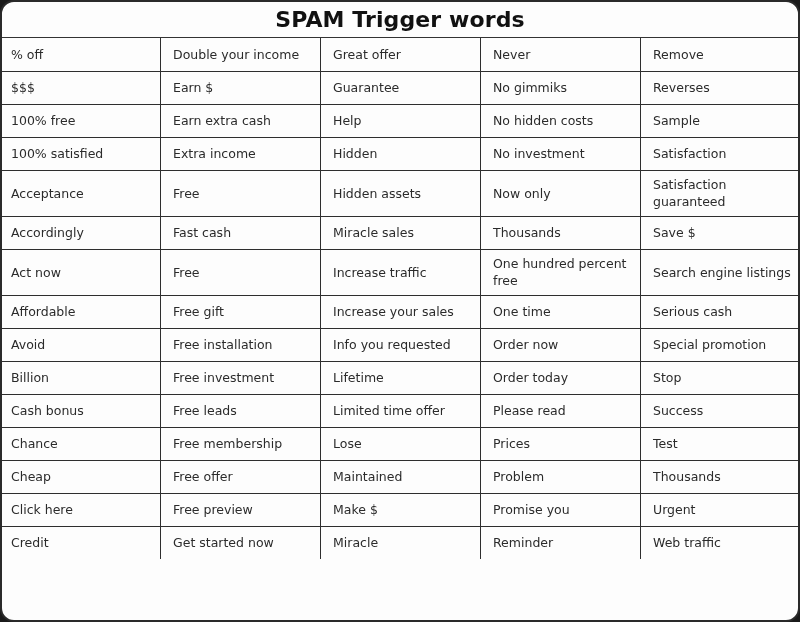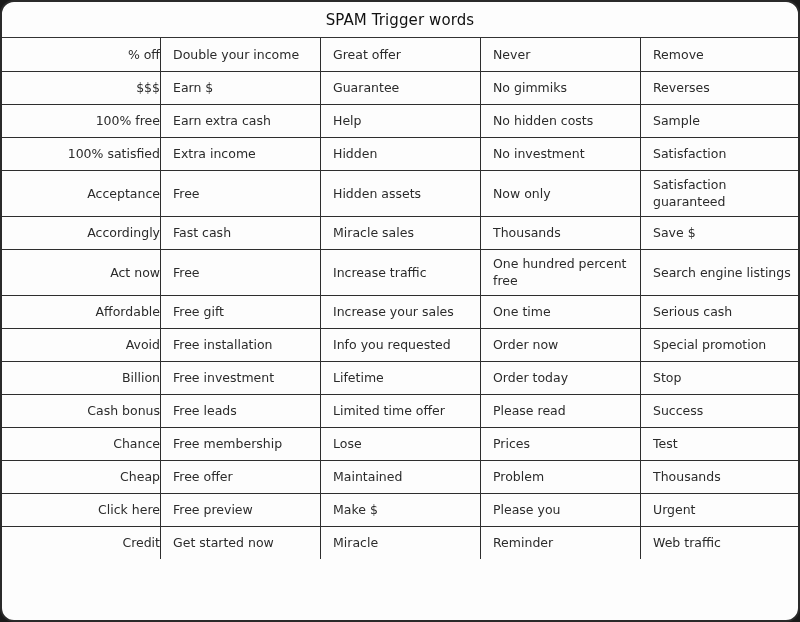--- a/index.html
+++ b/index.html
@@ -22,22 +22,22 @@
       box-sizing: border-box;
       background: #fdfdfd;
       border: 2px solid #2a2a2a;
       border-radius: 14px;
       overflow: hidden;
     }
     .title {
       height: 35px;
       line-height: 36px;
       text-align: center;
-      font-size: 15px;
-      font-weight: normal;
+      font-size: 22px;
+      font-weight: bold;
       color: #111111;
       border-bottom: 1.5px solid #333333;
       letter-spacing: 0.1px;
     }
     table {
       border-collapse: collapse;
       width: 800px;
       margin-left: -2px;
       table-layout: fixed;
     }
@@ -46,21 +46,21 @@
       border: 1.5px solid #2e2e2e;
       padding: 0 0 0 12px;
       font-size: 12.5px;
       color: #2b2b2b;
       vertical-align: middle;
       line-height: 17px;
       white-space: normal;
     }
     tr:first-child td { border-top: none; }
     tr:last-child td { border-bottom: none; }
-    td:first-child { padding-left: 10px; text-align: right; }
+    td:first-child { padding-left: 10px; }
     td:last-child { border-right: none; }
     tr.r1 { height: 33px; }
     tr.r2 { height: 46px; }
   </style>
 </head>
 <body>
 
 <div class="card">
   <div class="title">SPAM Trigger words</div>
   <table>
@@ -160,21 +160,21 @@
         <td>Cheap</td>
         <td>Free offer</td>
         <td>Maintained</td>
         <td>Problem</td>
         <td>Thousands</td>
       </tr>
       <tr class="r1">
         <td>Click here</td>
         <td>Free preview</td>
         <td>Make $</td>
-        <td>Please you</td>
+        <td>Promise you</td>
         <td>Urgent</td>
       </tr>
       <tr class="r1">
         <td>Credit</td>
         <td>Get started now</td>
         <td>Miracle</td>
         <td>Reminder</td>
         <td>Web traffic</td>
       </tr>
     </tbody>

